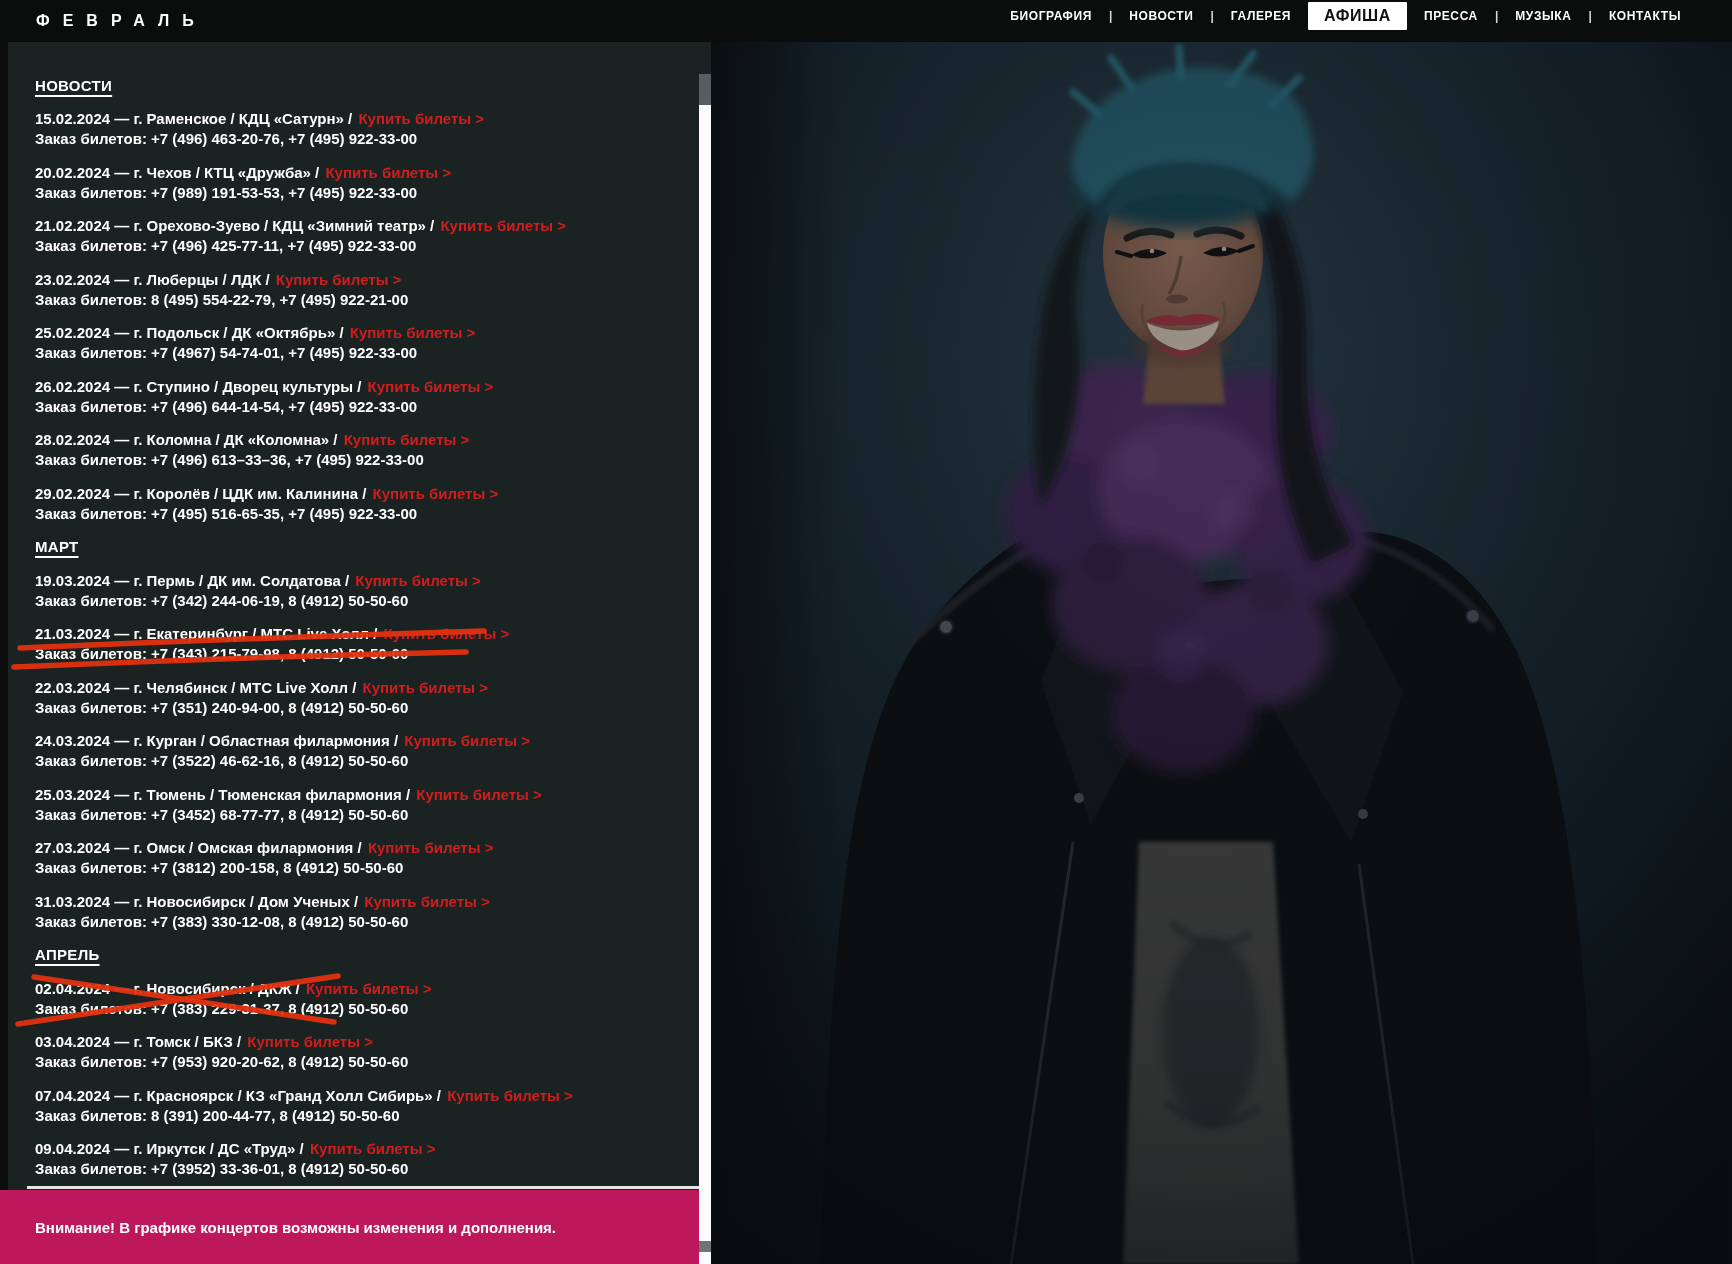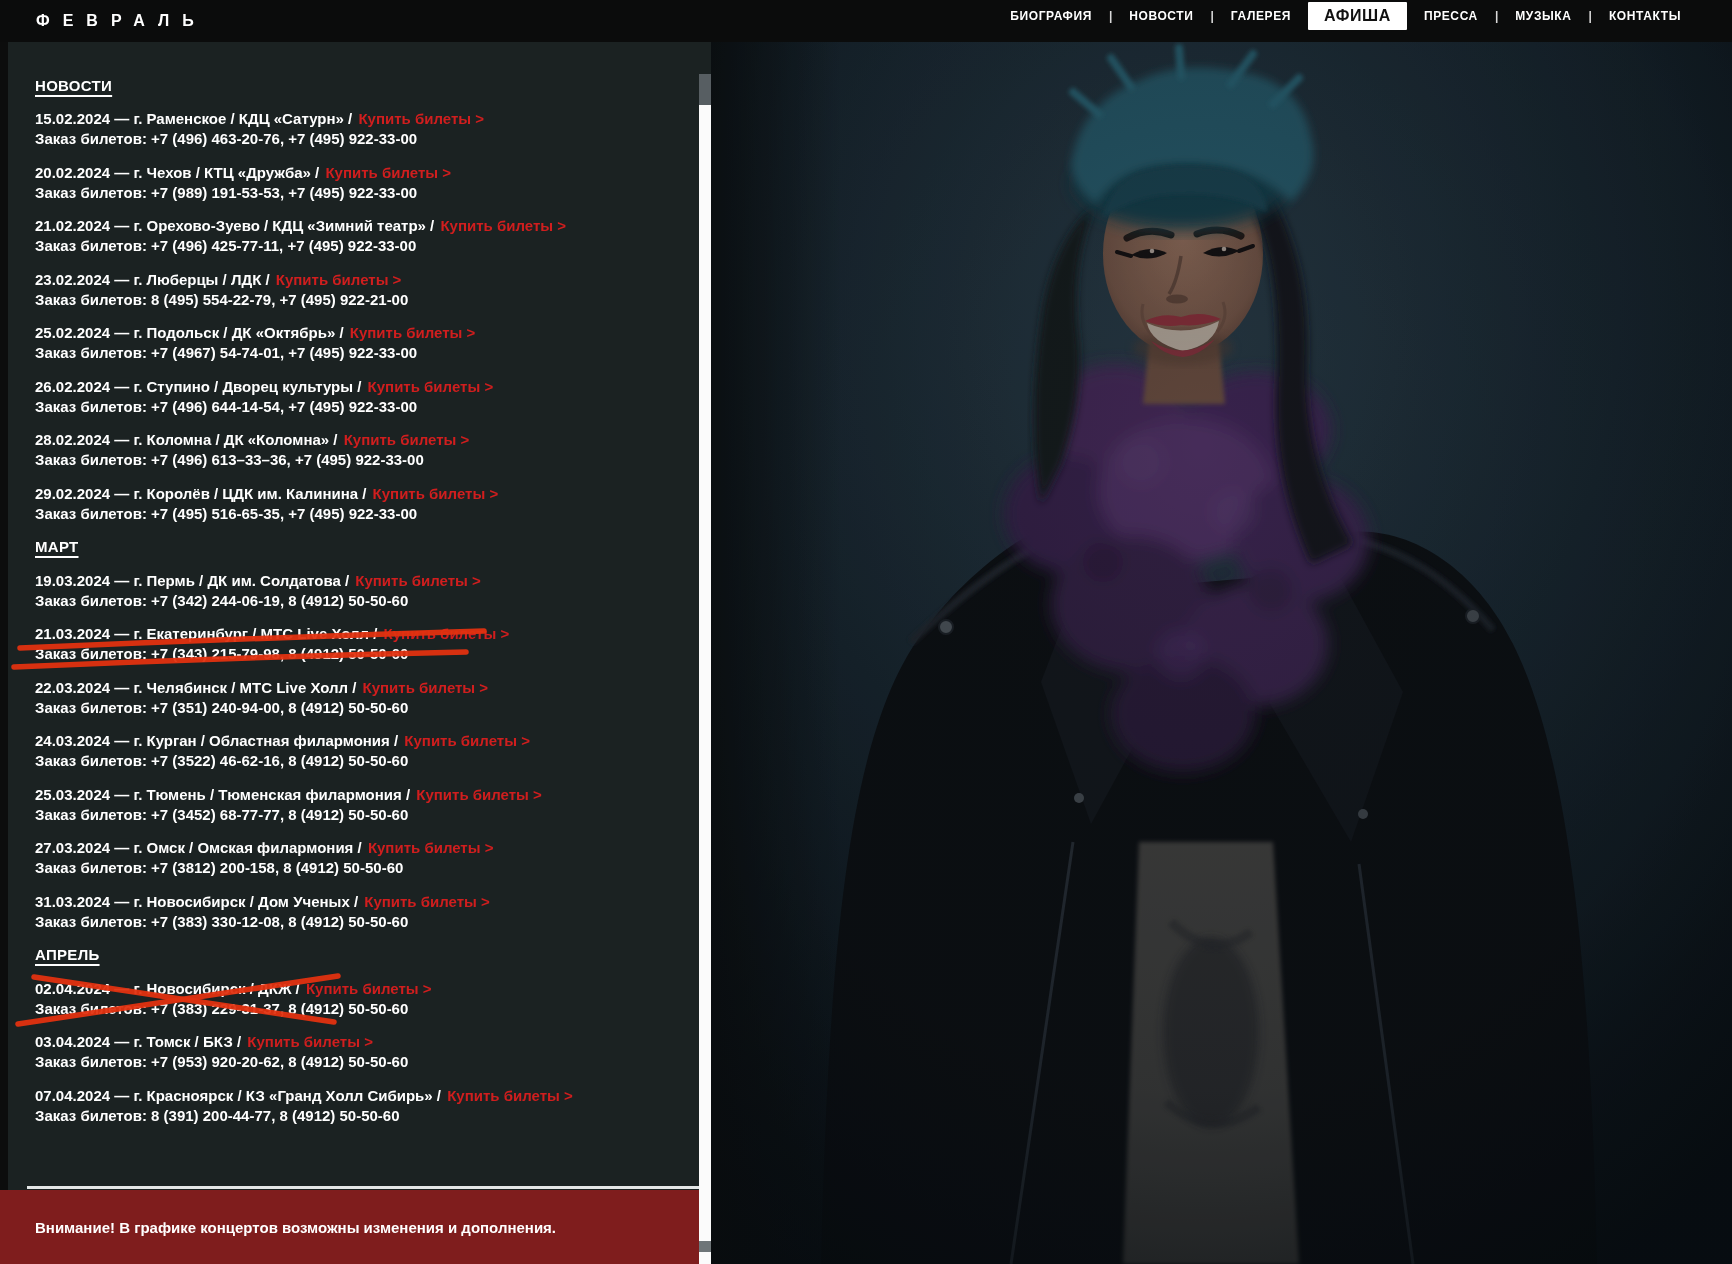--- a/index.html
+++ b/index.html
@@ -24,21 +24,21 @@
          text-decoration:underline;text-underline-offset:4px;text-decoration-thickness:2px;letter-spacing:.3px;}
   .entry{margin:0 0 13.5px 0;}
   .entry .l1,.entry .l2{color:#ffffff;font-size:15px;line-height:20px;white-space:nowrap;}
   .buy{color:#d01e1e;text-decoration:none;margin-left:2px;cursor:pointer;}
   
   .strikes{position:absolute;left:0;top:0;width:1732px;height:1264px;pointer-events:none;z-index:6;}
   .strikes path{fill:none;stroke:#e23210;stroke-width:5.5;stroke-linecap:round;opacity:.95;}
   
   .divider{position:absolute;left:27px;top:1186px;width:684px;height:3px;background:#e3e6e6;z-index:4;}
   .footer{position:absolute;left:0;top:1190px;width:711px;height:74px;z-index:3;
-          padding:26px 0 0 35px;box-sizing:border-box;background:#7f1d1d;}
+          padding:26px 0 0 35px;box-sizing:border-box;background:#be185d;}
   .footer div{color:#ffffff;font-size:15px;line-height:24px;white-space:nowrap;}
   
   .sb-track{position:absolute;left:699px;top:74px;width:12px;height:1190px;background:#fbfbfb;z-index:8;cursor:pointer;}
   .sb-thumb{position:absolute;left:0;top:0;width:12px;height:31px;background:#575e62;}
   .sb-chip{position:absolute;left:0;top:1167px;width:12px;height:11px;background:#6e7578;}
   
   .photo{position:absolute;left:711px;top:42px;width:1021px;height:1222px;z-index:1;}
 </style>
 </head>
 <body>
@@ -130,20 +130,24 @@
           <div class="l1"><span>02.04.2024 — г. Новосибирск / ДКЖ / </span><a class="buy">Купить билеты &gt;</a></div>
           <div class="l2">Заказ билетов: +7 (383) 229-31-37, 8 (4912) 50-50-60</div>
         </div>
         <div class="entry">
           <div class="l1"><span>03.04.2024 — г. Томск / БКЗ / </span><a class="buy">Купить билеты &gt;</a></div>
           <div class="l2">Заказ билетов: +7 (953) 920-20-62, 8 (4912) 50-50-60</div>
         </div>
         <div class="entry">
           <div class="l1"><span>07.04.2024 — г. Красноярск / КЗ «Гранд Холл Сибирь» / </span><a class="buy">Купить билеты &gt;</a></div>
           <div class="l2">Заказ билетов: 8 (391) 200-44-77, 8 (4912) 50-50-60</div>
+        </div>
+        <div class="entry">
+          <div class="l1"><span>09.04.2024 — г. Иркутск / ДС «Труд» / </span><a class="buy">Купить билеты &gt;</a></div>
+          <div class="l2">Заказ билетов: +7 (3952) 33-36-01, 8 (4912) 50-50-60</div>
         </div>
       </div>
   </div>
 </div>
 
 <svg class="strikes" viewBox="0 0 1732 1264">
   <path d="M 20 648 Q 250 638 484 631"></path>
   <path d="M 14 667 Q 235 657 466 652"></path>
   <path d="M 34 977 Q 185 999 334 1022"></path>
   <path d="M 18 1024 Q 180 1000 338 976"></path>

